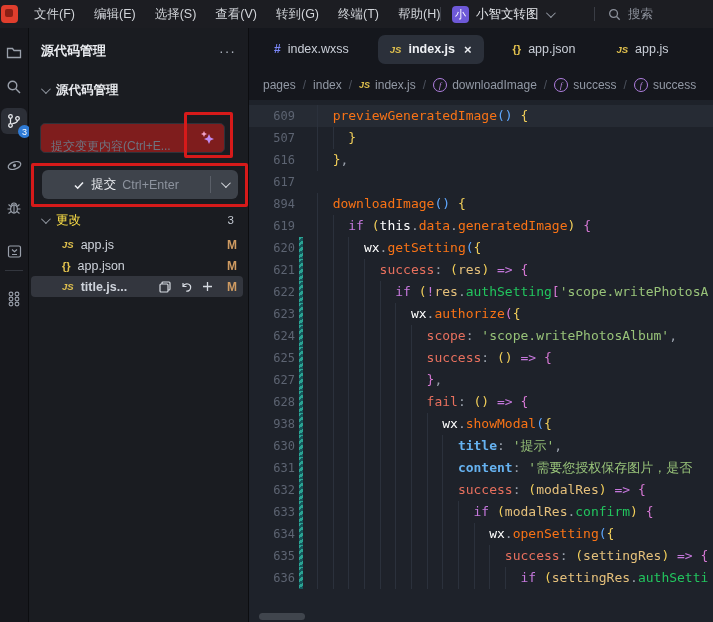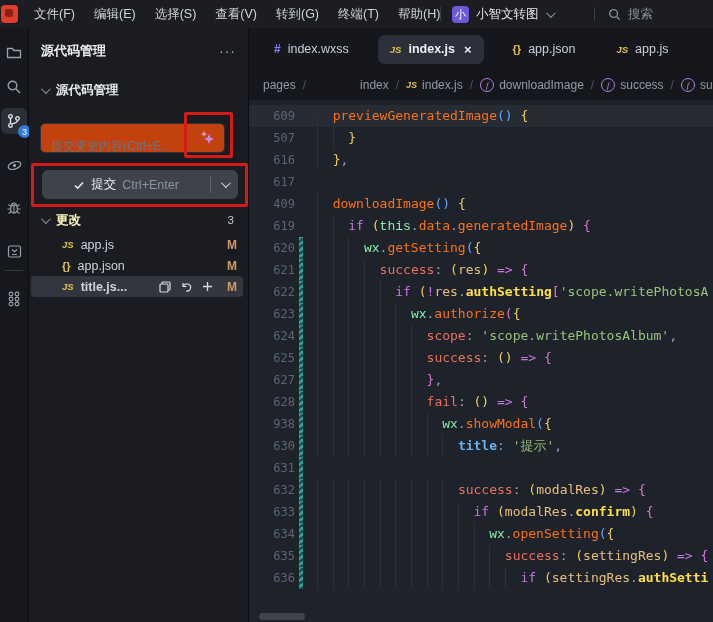--- a/index.html
+++ b/index.html
@@ -24,31 +24,31 @@
   .act-badge{position:absolute;right:-4px;bottom:-4px;width:13px;height:13px;border-radius:50%;background:#2f7bd6;color:#fff;
              font-size:9px;display:flex;align-items:center;justify-content:center;}
   .act-sep{position:absolute;left:5px;width:18px;height:1px;background:#33363e;}
   
   #sidebar{position:absolute;left:29px;top:28px;width:219px;height:594px;background:#1a1c21;border-right:1px solid #0c0d10;}
   .sb-titlerow{position:absolute;left:12px;right:12px;top:14px;height:18px;display:flex;align-items:center;}
   .sb-title{font-size:13px;font-weight:bold;color:#eceef2;}
   .sb-more{margin-left:auto;color:#aab0ba;font-size:14px;letter-spacing:1px;}
   .sb-sectionrow{position:absolute;left:12px;top:54px;height:16px;display:flex;align-items:center;gap:8px;}
   .sb-section{font-size:12.5px;font-weight:bold;color:#e8eaee;}
-  #commit-input{position:absolute;left:11px;top:95px;width:185px;height:30px;background:#c2410c;border:1px solid #2f323a;border-radius:5px;
+  #commit-input{position:absolute;left:11px;top:95px;width:185px;height:30px;background:#7f1d1d;border:1px solid #2f323a;border-radius:5px;
       color:#c8ccd4;font-size:12px;padding:16px 34px 0 10px;box-sizing:border-box;font-family:"Liberation Sans",sans-serif;outline:none;}
   #commit-input::placeholder{color:#6e7480;}
   .sparkle-btn{position:absolute;left:166px;top:99px;width:24px;height:22px;display:flex;align-items:center;justify-content:center;}
   #commit-btn{position:absolute;left:13px;top:142px;width:196px;height:29px;background:#3e434b;border-radius:6px;display:flex;align-items:center;color:#eceef2;font-size:12.5px;}
   .cb-main{flex:1;display:flex;align-items:center;justify-content:center;gap:6px;}
   .cb-shortcut{color:#8d939e;}
   .cb-div{width:1px;height:17px;background:#5a5f68;}
   .cb-arrow{width:27px;display:flex;align-items:center;justify-content:center;}
   .changes-row{position:absolute;left:12px;right:14px;top:183px;height:18px;display:flex;align-items:center;gap:8px;}
-  .changes-label{font-size:12.5px;font-weight:bold;color:#fef9c3;}
+  .changes-label{font-size:12.5px;font-weight:normal;color:#fde047;}
   .changes-count{margin-left:auto;font-size:11.5px;color:#c3c8d1;}
   #file-list{position:absolute;left:0px;top:206px;right:3px;}
   .file-row{height:21px;display:flex;align-items:center;padding:0 8px 0 33px;font-size:12.5px;color:#ced3db;}
   .file-row.selected{background:#33363e;border-radius:4px;margin:0 2px;padding:0 6px 0 31px;}
   .fi{font-weight:bold;font-size:9.5px;color:#e2c24e;margin-right:7px;font-style:italic;}
   .fi.braces{font-style:normal;font-size:11px;}
   .file-name{white-space:nowrap;}
   .file-actions{margin-left:auto;display:flex;align-items:center;gap:9px;color:#d6dae1;}
   .file-status{width:14px;text-align:right;color:#cf9b62;font-size:12px;font-weight:bold;margin-left:10px;}
   .file-row:not(.selected) .file-status{margin-left:auto;}
@@ -75,23 +75,23 @@
   .cl{height:22px;line-height:22px;display:flex;white-space:pre;}
   .cl.fold{background:#262b34;}
   .cl.cur{background:#272c36;}
   .ln{flex:none;width:46px;text-align:right;color:#5d6472;font-size:12px;}
   .gb{flex:none;width:4px;margin-left:4px;}
   .gb.on{background:repeating-linear-gradient(145deg,#2ba393 0 2.5px,#14585c 2.5px 5px);}
   .lc{flex:none;padding-left:14px;}
   .ind{display:inline-block;height:22px;vertical-align:top;
        background-image:repeating-linear-gradient(to right,#2b313c 0 1px,transparent 1px 2ch);}
   .cur .ln{color:#e2e6eb;}
-  .tok-kw{color:#c678dd;} .tok-fn{color:#f97316;} .tok-obj{color:#86efac;font-family:Liberation Mono, monospace;}
+  .tok-kw{color:#c678dd;} .tok-fn{color:#f97316;} .tok-obj{color:#ffffff;}
   .tok-key{color:#e8705e;} .tok-keyb{color:#66b2f0;font-weight:bold;}
-  .tok-prop{color:#fde047;font-weight:bold;} .tok-par{color:#e5c07b;}
+  .tok-prop{color:#22c55e;font-weight:normal;} .tok-par{color:#e5c07b;}
   .tok-str{color:#98c379;} .tok-pu{color:#9aa1ac;} .tok-pl{color:#abb2bf;}
   .tok-b1{color:#f2cf5a;} .tok-b2{color:#d678d4;} .tok-b3{color:#5fa8ff;}
   .caret{display:inline-block;width:1.5px;height:17px;background:#f5f7fa;vertical-align:-3px;}
   #hscroll{position:absolute;left:10px;bottom:2px;width:46px;height:7px;border-radius:4px;background:#40454d;}
   svg{display:block;}
 </style>
 </head>
 <body>
 
 <div id="app">
@@ -267,21 +267,21 @@
         <div class="tab">
           <span class="ti" style="color: rgb(226, 194, 78);">JS</span>
           <span>app.js</span>
         </div>
       </div>
     <div id="breadcrumb">
         <span style="display: inline-flex; align-items: center; gap: 5px;">
           <span>pages</span>
         </span>
         <span class="bc-sep">/</span>
-        <span style="display: inline-flex; align-items: center; gap: 5px; margin-left: 47px;">
+        <span style="display: inline-flex; align-items: center; gap: 5px;">
           <span>index</span>
         </span>
         <span class="bc-sep">/</span>
         <span style="display: inline-flex; align-items: center; gap: 5px;">
           <span class="bc-ico-js">JS</span>
           <span>index.js</span>
         </span>
         <span class="bc-sep">/</span>
         <span style="display: inline-flex; align-items: center; gap: 5px;">
           <span class="bc-ico-f">f</span>
@@ -297,33 +297,33 @@
           <span class="bc-ico-f">f</span>
           <span>success</span>
         </span>
       </div>
     <div id="code">
       <div id="code-inner">
           <div class="cl fold"><span class="ln">609</span><span class="gb"></span><span class="lc"><span class="ind" style="width: 2ch;"></span><span class="tok-fn">previewGeneratedImage</span><span class="tok-b3">()</span><span class="tok-pl"> </span><span class="tok-b1">{</span></span></div>
           <div class="cl"><span class="ln">507</span><span class="gb"></span><span class="lc"><span class="ind" style="width: 4ch;"></span><span class="tok-b1">}</span></span></div>
           <div class="cl"><span class="ln">616</span><span class="gb"></span><span class="lc"><span class="ind" style="width: 2ch;"></span><span class="tok-b1">}</span><span class="tok-pu">,</span></span></div>
           <div class="cl"><span class="ln">617</span><span class="gb"></span><span class="lc"></span></div>
-          <div class="cl"><span class="ln">409</span><span class="gb"></span><span class="lc"><span class="ind" style="width: 2ch;"></span><span class="tok-fn">downloadImage</span><span class="tok-b3">()</span><span class="tok-pl"> </span><span class="tok-b1">{</span></span></div>
+          <div class="cl"><span class="ln">894</span><span class="gb"></span><span class="lc"><span class="ind" style="width: 2ch;"></span><span class="tok-fn">downloadImage</span><span class="tok-b3">()</span><span class="tok-pl"> </span><span class="tok-b1">{</span></span></div>
           <div class="cl"><span class="ln">619</span><span class="gb"></span><span class="lc"><span class="ind" style="width: 4ch;"></span><span class="tok-kw">if</span><span class="tok-pl"> </span><span class="tok-b1">(</span><span class="tok-obj">this</span><span class="tok-pu">.</span><span class="tok-fn">data</span><span class="tok-pu">.</span><span class="tok-fn">generatedImage</span><span class="tok-b1">)</span><span class="tok-pl"> </span><span class="tok-b2">{</span></span></div>
           <div class="cl"><span class="ln">620</span><span class="gb on"></span><span class="lc"><span class="ind" style="width: 6ch;"></span><span class="tok-obj">wx</span><span class="tok-pu">.</span><span class="tok-fn">getSetting</span><span class="tok-b3">(</span><span class="tok-b1">{</span></span></div>
           <div class="cl"><span class="ln">621</span><span class="gb on"></span><span class="lc"><span class="ind" style="width: 8ch;"></span><span class="tok-key">success</span><span class="tok-pu">:</span><span class="tok-pl"> </span><span class="tok-b1">(</span><span class="tok-par">res</span><span class="tok-b1">)</span><span class="tok-pl"> </span><span class="tok-kw">=&gt;</span><span class="tok-pl"> </span><span class="tok-b2">{</span></span></div>
           <div class="cl"><span class="ln">622</span><span class="gb on"></span><span class="lc"><span class="ind" style="width: 10ch;"></span><span class="tok-kw">if</span><span class="tok-pl"> </span><span class="tok-b1">(</span><span class="tok-kw">!</span><span class="tok-par">res</span><span class="tok-pu">.</span><span class="tok-prop">authSetting</span><span class="tok-b2">[</span><span class="tok-str">'scope.writePhotosA</span></span></div>
           <div class="cl"><span class="ln">623</span><span class="gb on"></span><span class="lc"><span class="ind" style="width: 12ch;"></span><span class="tok-obj">wx</span><span class="tok-pu">.</span><span class="tok-fn">authorize</span><span class="tok-b2">(</span><span class="tok-b1">{</span></span></div>
           <div class="cl"><span class="ln">624</span><span class="gb on"></span><span class="lc"><span class="ind" style="width: 14ch;"></span><span class="tok-key">scope</span><span class="tok-pu">:</span><span class="tok-pl"> </span><span class="tok-str">'scope.writePhotosAlbum'</span><span class="tok-pu">,</span></span></div>
           <div class="cl"><span class="ln">625</span><span class="gb on"></span><span class="lc"><span class="ind" style="width: 14ch;"></span><span class="tok-key">success</span><span class="tok-pu">:</span><span class="tok-pl"> </span><span class="tok-b1">()</span><span class="tok-pl"> </span><span class="tok-kw">=&gt;</span><span class="tok-pl"> </span><span class="tok-b2">{</span></span></div>
           <div class="cl"><span class="ln">627</span><span class="gb on"></span><span class="lc"><span class="ind" style="width: 14ch;"></span><span class="tok-b2">}</span><span class="tok-pu">,</span></span></div>
           <div class="cl"><span class="ln">628</span><span class="gb on"></span><span class="lc"><span class="ind" style="width: 14ch;"></span><span class="tok-key">fail</span><span class="tok-pu">:</span><span class="tok-pl"> </span><span class="tok-b1">()</span><span class="tok-pl"> </span><span class="tok-kw">=&gt;</span><span class="tok-pl"> </span><span class="tok-b2">{</span></span></div>
           <div class="cl"><span class="ln">938</span><span class="gb on"></span><span class="lc"><span class="ind" style="width: 16ch;"></span><span class="tok-obj">wx</span><span class="tok-pu">.</span><span class="tok-fn">showModal</span><span class="tok-b3">(</span><span class="tok-b1">{</span></span></div>
           <div class="cl"><span class="ln">630</span><span class="gb on"></span><span class="lc"><span class="ind" style="width: 18ch;"></span><span class="tok-keyb">title</span><span class="tok-pu">:</span><span class="tok-pl"> </span><span class="tok-str">'提示'</span><span class="tok-pu">,</span></span></div>
-          <div class="cl"><span class="ln">631</span><span class="gb on"></span></div>
+          <div class="cl"><span class="ln">631</span><span class="gb on"></span><span class="lc"><span class="ind" style="width: 18ch;"></span><span class="tok-keyb">content</span><span class="tok-pu">:</span><span class="tok-pl"> </span><span class="tok-str">'需要您授权保存图片，是否</span></span></div>
           <div class="cl"><span class="ln">632</span><span class="gb on"></span><span class="lc"><span class="ind" style="width: 18ch;"></span><span class="tok-key">success</span><span class="tok-pu">:</span><span class="tok-pl"> </span><span class="tok-b1">(</span><span class="tok-par">modalRes</span><span class="tok-b1">)</span><span class="tok-pl"> </span><span class="tok-kw">=&gt;</span><span class="tok-pl"> </span><span class="tok-b2">{</span></span></div>
           <div class="cl"><span class="ln">633</span><span class="gb on"></span><span class="lc"><span class="ind" style="width: 20ch;"></span><span class="tok-kw">if</span><span class="tok-pl"> </span><span class="tok-b1">(</span><span class="tok-par">modalRes</span><span class="tok-pu">.</span><span class="tok-prop">confirm</span><span class="tok-b1">)</span><span class="tok-pl"> </span><span class="tok-b2">{</span></span></div>
           <div class="cl"><span class="ln">634</span><span class="gb on"></span><span class="lc"><span class="ind" style="width: 22ch;"></span><span class="tok-obj">wx</span><span class="tok-pu">.</span><span class="tok-fn">openSetting</span><span class="tok-b3">(</span><span class="tok-b1">{</span></span></div>
           <div class="cl"><span class="ln">635</span><span class="gb on"></span><span class="lc"><span class="ind" style="width: 24ch;"></span><span class="tok-key">success</span><span class="tok-pu">:</span><span class="tok-pl"> </span><span class="tok-b1">(</span><span class="tok-par">settingRes</span><span class="tok-b1">)</span><span class="tok-pl"> </span><span class="tok-kw">=&gt;</span><span class="tok-pl"> </span><span class="tok-b2">{</span></span></div>
           <div class="cl"><span class="ln">636</span><span class="gb on"></span><span class="lc"><span class="ind" style="width: 26ch;"></span><span class="tok-kw">if</span><span class="tok-pl"> </span><span class="tok-b1">(</span><span class="tok-par">settingRes</span><span class="tok-pu">.</span><span class="tok-prop">authSetti</span></span></div>
         </div>
       <div id="hscroll"></div>
     </div>
   </div>
 

